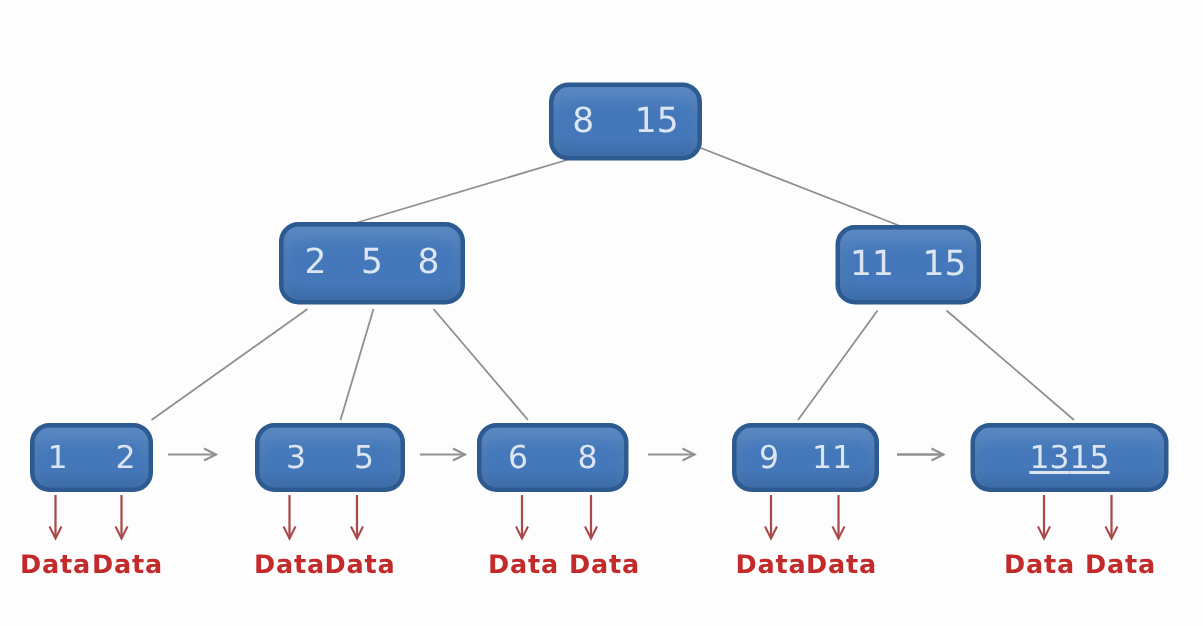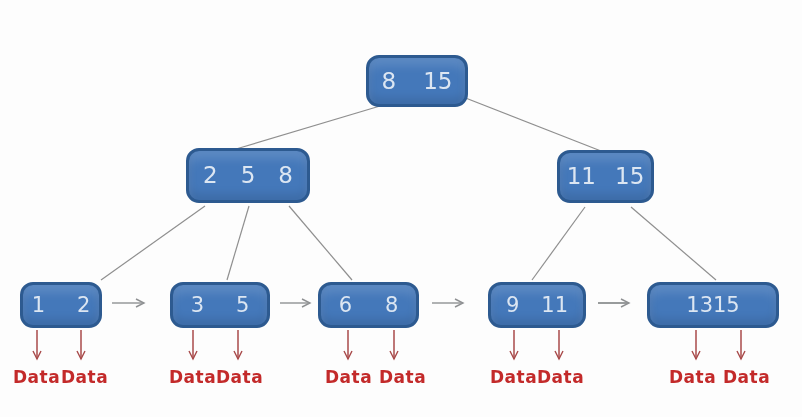--- a/index.html
+++ b/index.html
@@ -20,20 +20,21 @@
     display:flex;align-items:center;justify-content:center;
     color:#dce6f2;
     box-shadow:inset 0 8px 10px rgba(255,255,255,0.13), inset 0 -6px 8px rgba(0,0,0,0.10);
   }
   .node span{line-height:1;}
   .lvl-upper{font-size:23px;}
   .lvl-leaf{font-size:21px;}
   .data-label{
     position:absolute;z-index:2;
     width:48px;
+    text-align:center;
     color:#c32a2a;
     font-size:17px;
     font-weight:bold;
     letter-spacing:0.5px;
   }
 </style>
 </head>
 <body>
 
 <div class="canvas">
@@ -109,21 +110,21 @@
   <div class="node lvl-leaf" style="left:318px;top:282px;width:101px;height:46px;gap:33px;">
     <span>6</span>
     <span>8</span>
   </div>
 
   <div class="node lvl-leaf" style="left:488px;top:282px;width:98px;height:46px;gap:22px;">
     <span>9</span>
     <span>11</span>
   </div>
 
-  <div class="node lvl-leaf" style="left:647px;top:282px;width:132px;height:46px;gap:0;">
+  <div class="node lvl-leaf" style="left:647px;top:282px;width:132px;height:46px;gap:0;text-decoration:underline;">
     <span>13</span>
     <span>15</span>
   </div>
 
   <div class="data-label" style="left:13px;top:367px;">Data</div>
   <div class="data-label" style="left:61px;top:367px;">Data</div>
   <div class="data-label" style="left:169px;top:367px;">Data</div>
   <div class="data-label" style="left:216px;top:367px;">Data</div>
   <div class="data-label" style="left:325px;top:367px;">Data</div>
   <div class="data-label" style="left:379px;top:367px;">Data</div>

